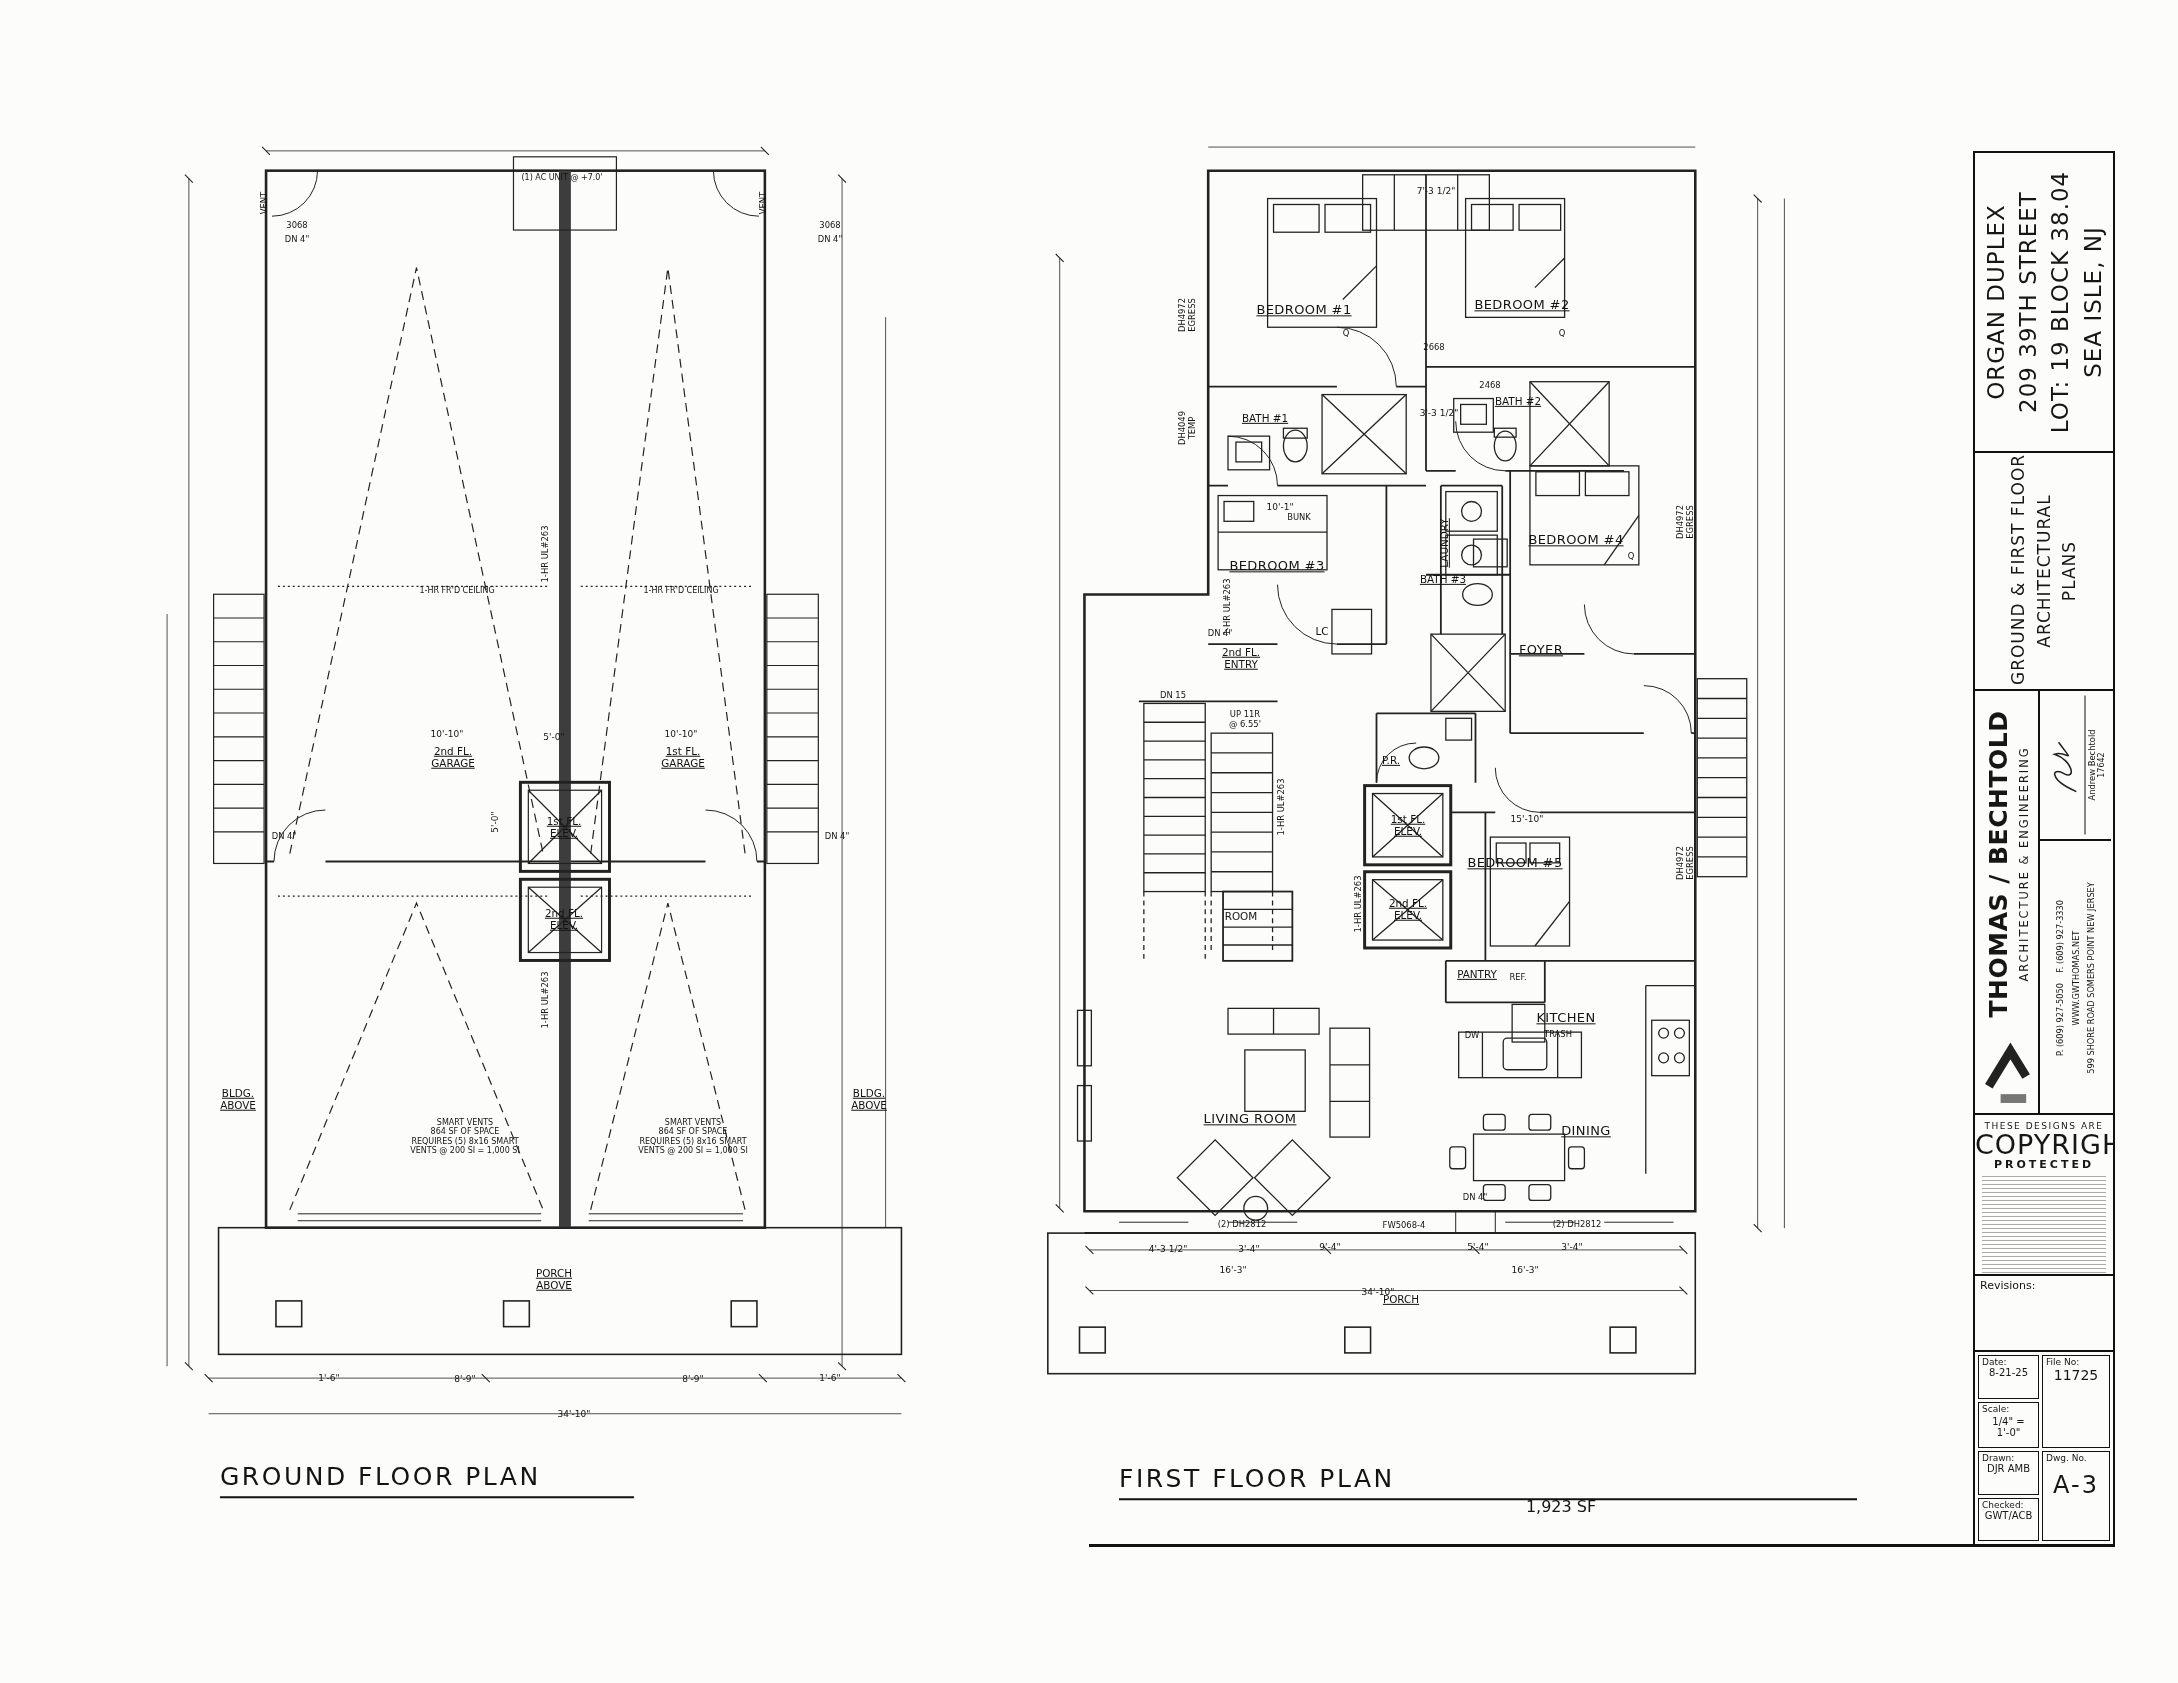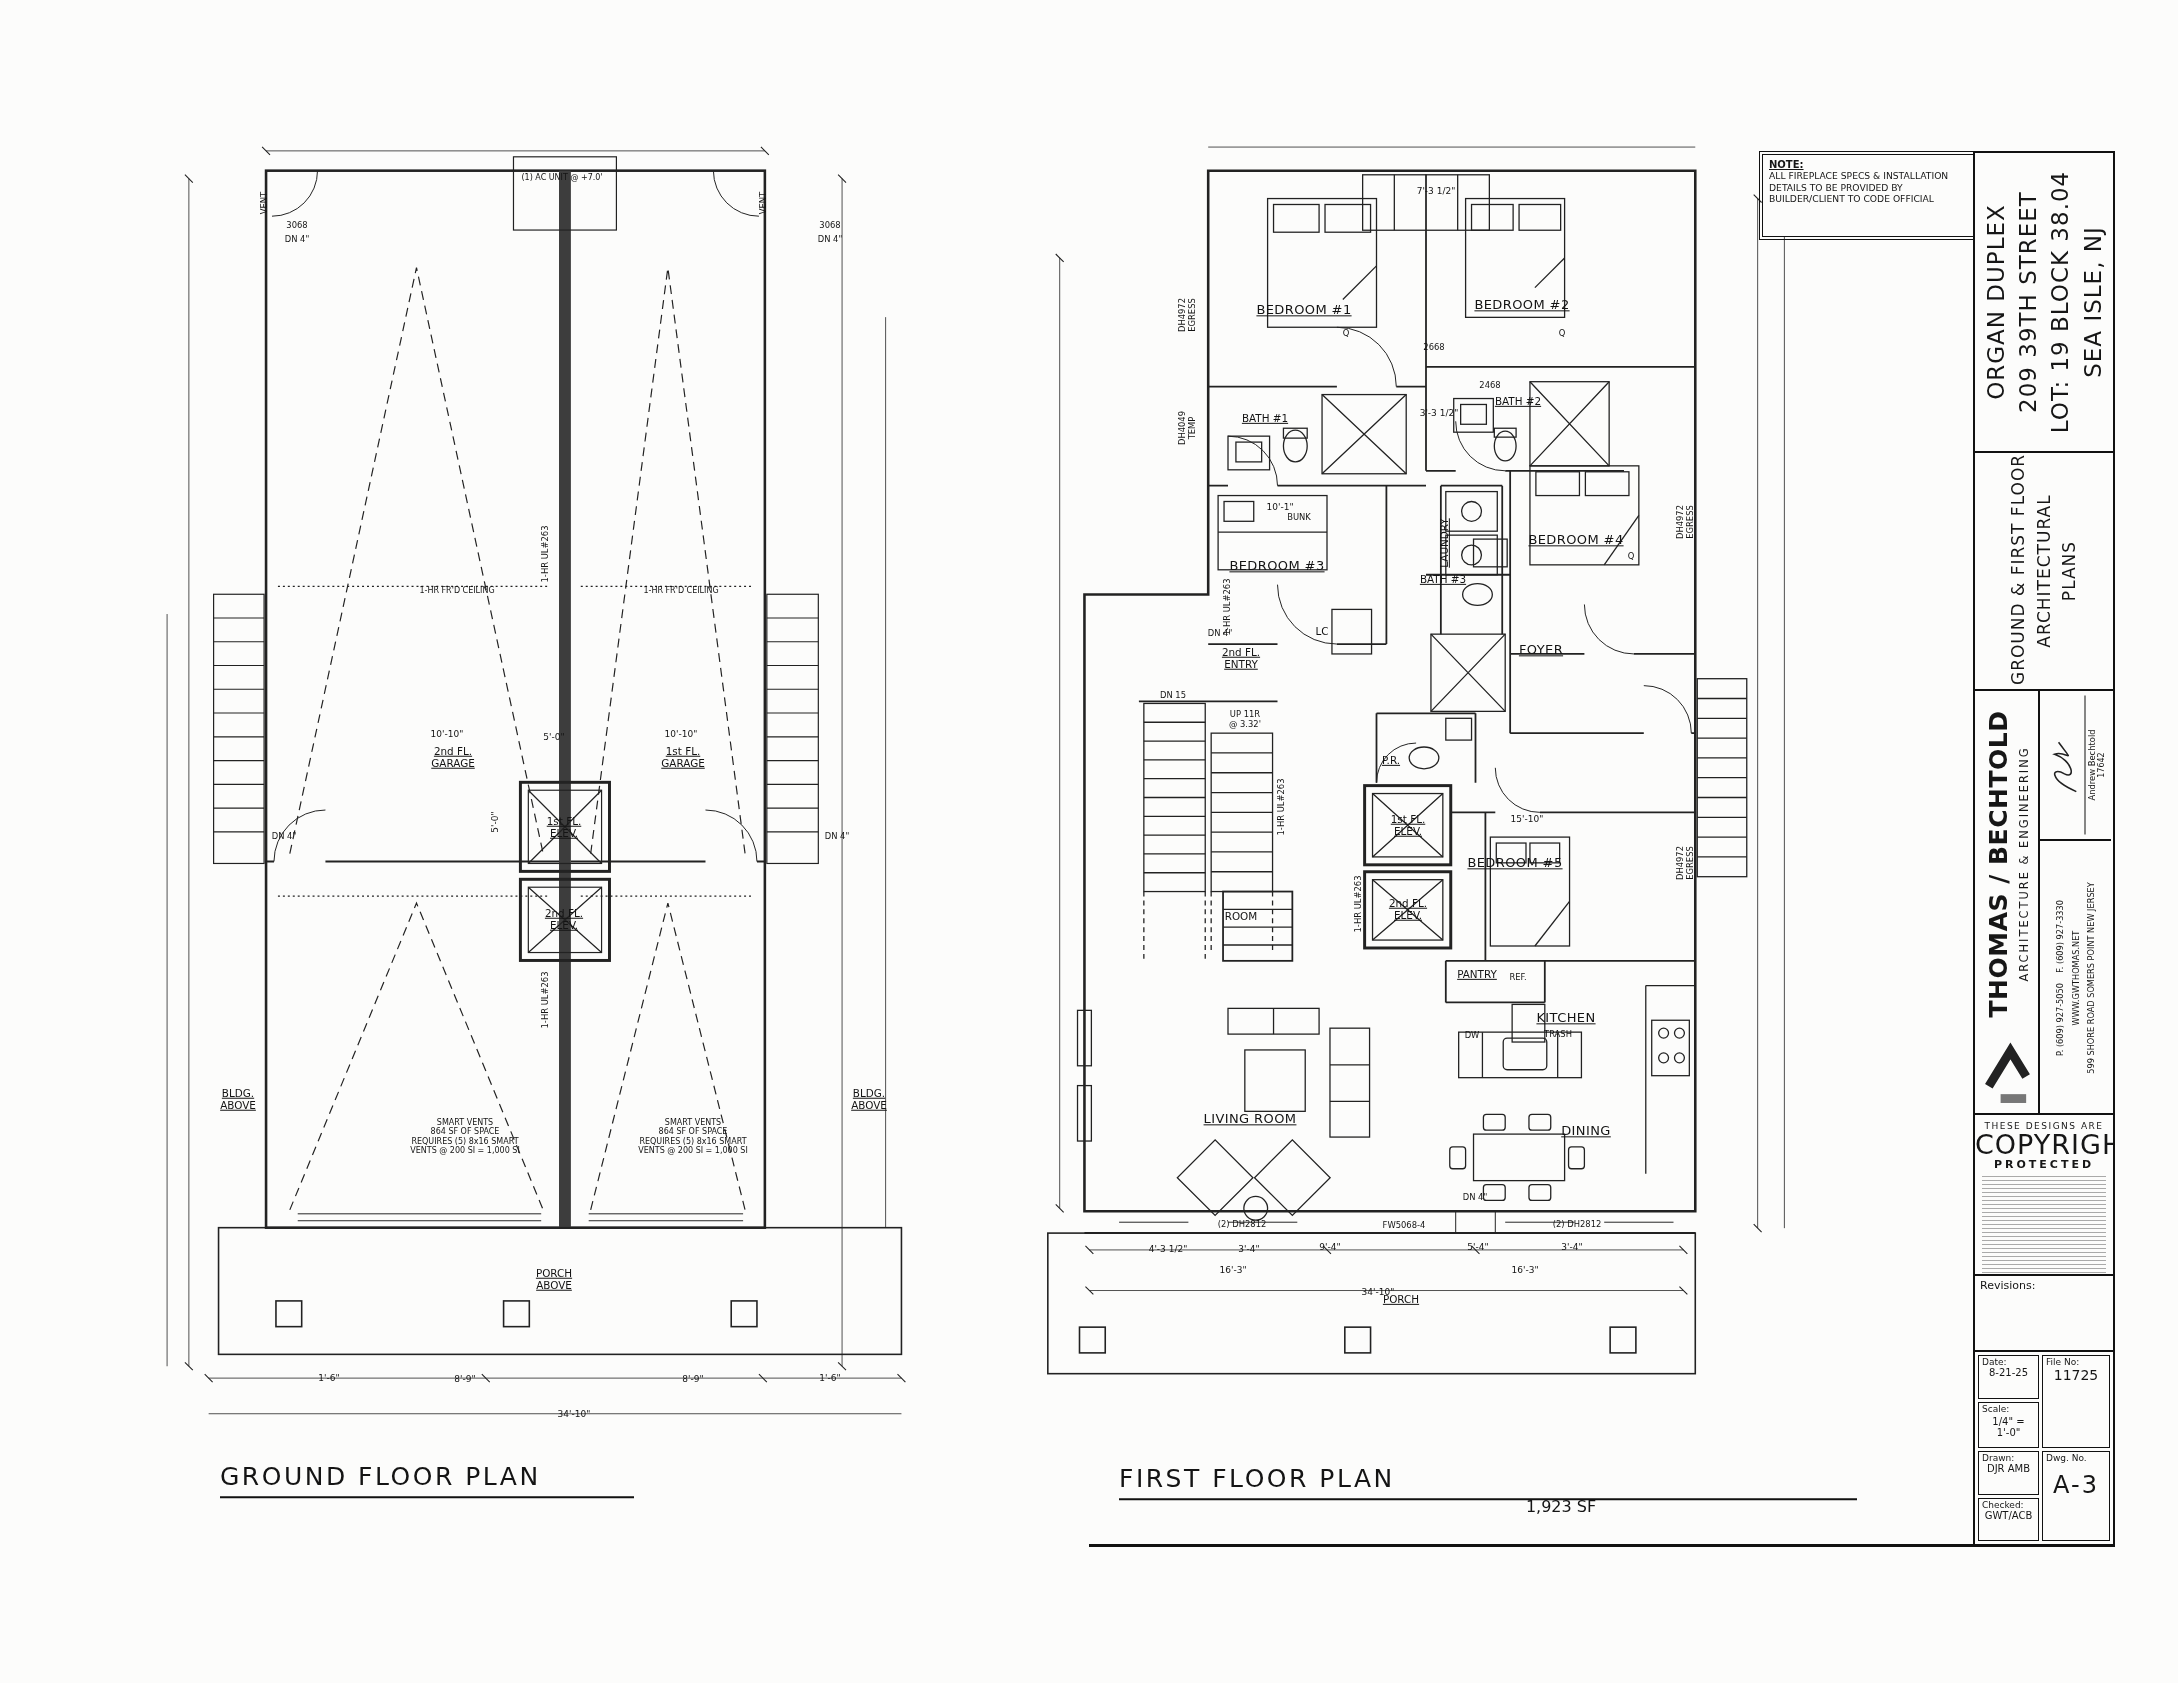--- a/index.html
+++ b/index.html
@@ -299,21 +299,21 @@
       <div class="lbl srm" style="left: 1241px; top: 658px;">2nd FL.
 ENTRY</div>
       <div class="lbl srm" style="left: 1391px; top: 760px;">P.R.</div>
       <div class="lbl srm" style="left: 1408px; top: 825px;">1st FL.
 ELEV.</div>
       <div class="lbl srm" style="left: 1408px; top: 909px;">2nd FL.
 ELEV.</div>
       <div class="lbl small" style="left: 1241px; top: 916px;">ROOM</div>
       <div class="lbl tag" style="left: 1173px; top: 696px;">DN 15</div>
       <div class="lbl tag" style="left: 1245px; top: 720px;">UP 11R
-@ 3.32'</div>
+@ 6.55'</div>
       <div class="lbl tag" style="left: 1220px; top: 634px;">DN 4"</div>
       <div class="lbl room" style="left: 1515px; top: 863px;">BEDROOM #5</div>
       <div class="lbl srm" style="left: 1477px; top: 974px;">PANTRY</div>
       <div class="lbl tag" style="left: 1518px; top: 978px;">REF.</div>
       <div class="lbl room" style="left: 1566px; top: 1018px;">KITCHEN</div>
       <div class="lbl tag" style="left: 1472px; top: 1036px;">DW</div>
       <div class="lbl tag" style="left: 1558px; top: 1035px;">TRASH</div>
       <div class="lbl room" style="left: 1250px; top: 1119px;">LIVING ROOM</div>
       <div class="lbl room" style="left: 1586px; top: 1131px;">DINING</div>
       <div class="lbl tag" style="left: 1475px; top: 1198px;">DN 4"</div>
@@ -345,26 +345,20 @@
       <div class="lbl dim" style="left: 1572px; top: 1247px;">3'-4"</div>
       <div class="lbl dim" style="left: 1233px; top: 1270px;">16'-3"</div>
       <div class="lbl dim" style="left: 1525px; top: 1270px;">16'-3"</div>
       <div class="lbl dim" style="left: 1378px; top: 1292px;">34'-10"</div>
     </div>
 
   <div class="lbl plan-title" style="left:220px;top:1480px;width:414px">GROUND FLOOR PLAN</div>
   <div class="lbl plan-title" style="left:1119px;top:1482px;width:738px">FIRST FLOOR PLAN</div>
   <div class="lbl area" style="left:1561px;top:1507px">1,923 SF</div>
 
-  <div class="note-box">
-    <div class="note-title">NOTE:</div>
-    <div class="note-line">ALL FIREPLACE SPECS &amp; INSTALLATION</div>
-    <div class="note-line">DETAILS TO BE PROVIDED BY</div>
-    <div class="note-line">BUILDER/CLIENT TO CODE OFFICIAL</div>
-  </div>
 
   <div class="tblock">
 
     <div class="tb-sec" style="height:300px">
       <div class="rot" style="width:287px">
         <div class="proj-line">ORGAN DUPLEX</div>
         <div class="proj-line">209 39TH STREET</div>
         <div class="proj-line">LOT: 19  BLOCK 38.04</div>
         <div class="proj-line">SEA ISLE, NJ</div>
       </div>

